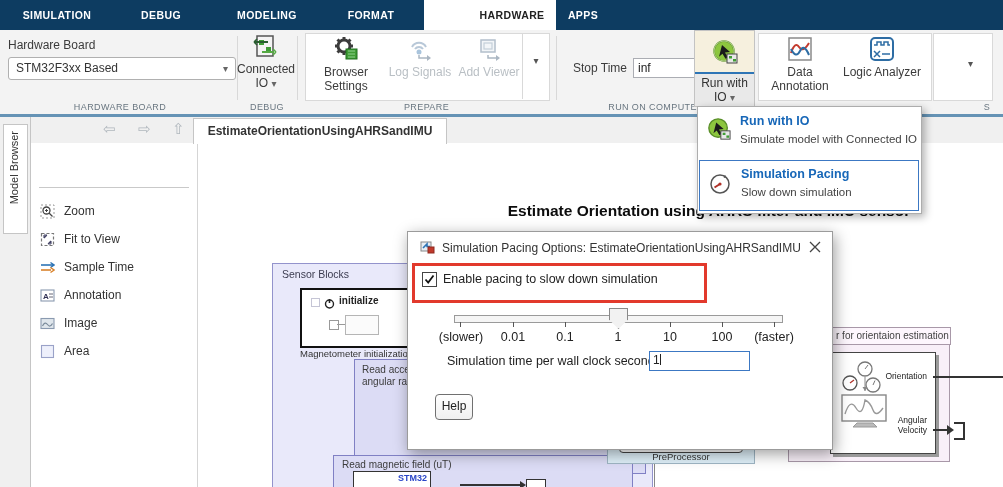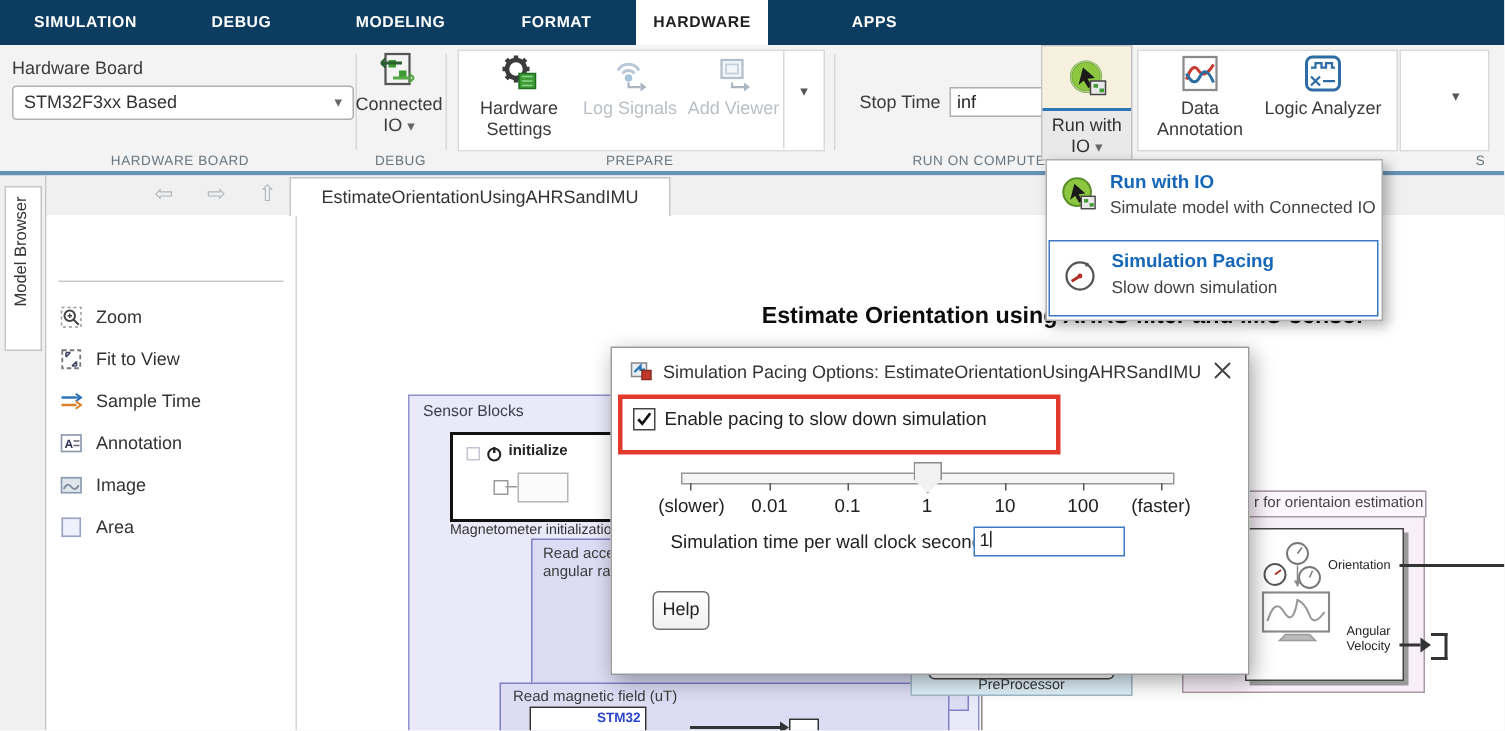--- a/index.html
+++ b/index.html
@@ -70,21 +70,21 @@
 </head>
 <body>
 
 <div class="stage">
 
   <div class="abs menubar">
     <div class="abs mtab" style="left:14px;width:86px;">SIMULATION</div>
     <div class="abs mtab" style="left:130px;width:62px;">DEBUG</div>
     <div class="abs mtab" style="left:228px;width:78px;">MODELING</div>
     <div class="abs mtab" style="left:338px;width:66px;">FORMAT</div>
-    <div class="abs mtab active" style="left:424px;width:88px;">HARDWARE</div>
+    <div class="abs mtab active" style="left:424px;width:88px;padding-left:44px;">HARDWARE</div>
     <div class="abs mtab" style="left:556px;width:54px;">APPS</div>
   </div>
 
   <div class="abs ribbon">
 
     <div class="abs riblbl" style="left:8px;top:8px;">Hardware Board</div>
     <div class="abs combo" style="left:8px;top:27px;width:219px;height:21px;">
       <span>STM32F3xx Based</span>
       <span class="arr">▾</span>
     </div>
@@ -125,21 +125,21 @@
               <path d="M15.5 7.5 l3 -3"></path>
             </g>
           <rect x="14" y="14" width="11" height="10" fill="#3f9c35" stroke="#1f6e1f"></rect>
           <g stroke="#8fd18f" stroke-width="1">
               <path d="M16 16 h7"></path>
               <path d="M16 19 h7"></path>
               <path d="M16 22 h7"></path>
             </g>
         </svg>
       </div>
-      <div>Hardware Settings</div>
+      <div>Browser Settings</div>
     </div>
     <div class="abs ribbtn disabled" style="left:384px;top:5px;width:72px;">
       <div style="height:30px;">
         <svg width="28" height="28" viewBox="0 0 28 28">
           <path d="M6 12 a8 8 0 0 1 14 0" fill="none" stroke="#b8c8d8" stroke-width="2"></path>
           <path d="M9 14 a5 5 0 0 1 8 0" fill="none" stroke="#b8c8d8" stroke-width="2"></path>
           <circle cx="13" cy="17" r="2.5" fill="#a9c4dc"></circle>
           <path d="M13 20 v3 h8" fill="none" stroke="#aab6c2" stroke-width="1.5"></path>
           <path d="M21 20 l4 3 l-4 3 z" fill="#aab6c2"></path>
         </svg>
@@ -239,21 +239,21 @@
 
     <div class="abs mb-tab">
       <span>Model Browser</span>
     </div>
     <div class="abs docline" style="left:30px;top:0;width:1px;height:370px;"></div>
 
     <div class="abs tabstrip">
       <div class="abs navarrow" style="left:72px;"><span>⇦</span></div>
       <div class="abs navarrow" style="left:107px;"><span>⇨</span></div>
       <div class="abs navarrow" style="left:141px;"><span>⇧</span></div>
-      <div class="abs doctab" style="left:162px;">EstimateOrientationUsingAHRSandIMU</div>
+      <div class="abs doctab" style="left:162px;font-weight:bold;">EstimateOrientationUsingAHRSandIMU</div>
     </div>
 
     <div class="abs content">
       <div class="abs" style="left:166px;top:0;width:1px;height:344px;background:#d5d5d5;"></div>
 
       <div class="abs" style="left:8px;top:44px;width:150px;height:1px;background:#c9c9c9;"></div>
       <div class="abs palitem" style="top:58px;">
         <span class="ic">
           <svg width="15" height="15" viewBox="0 0 15 15">
               <rect x="1" y="1" width="13" height="13" fill="none" stroke="#999" stroke-width="1" stroke-dasharray="2 2"></rect>

